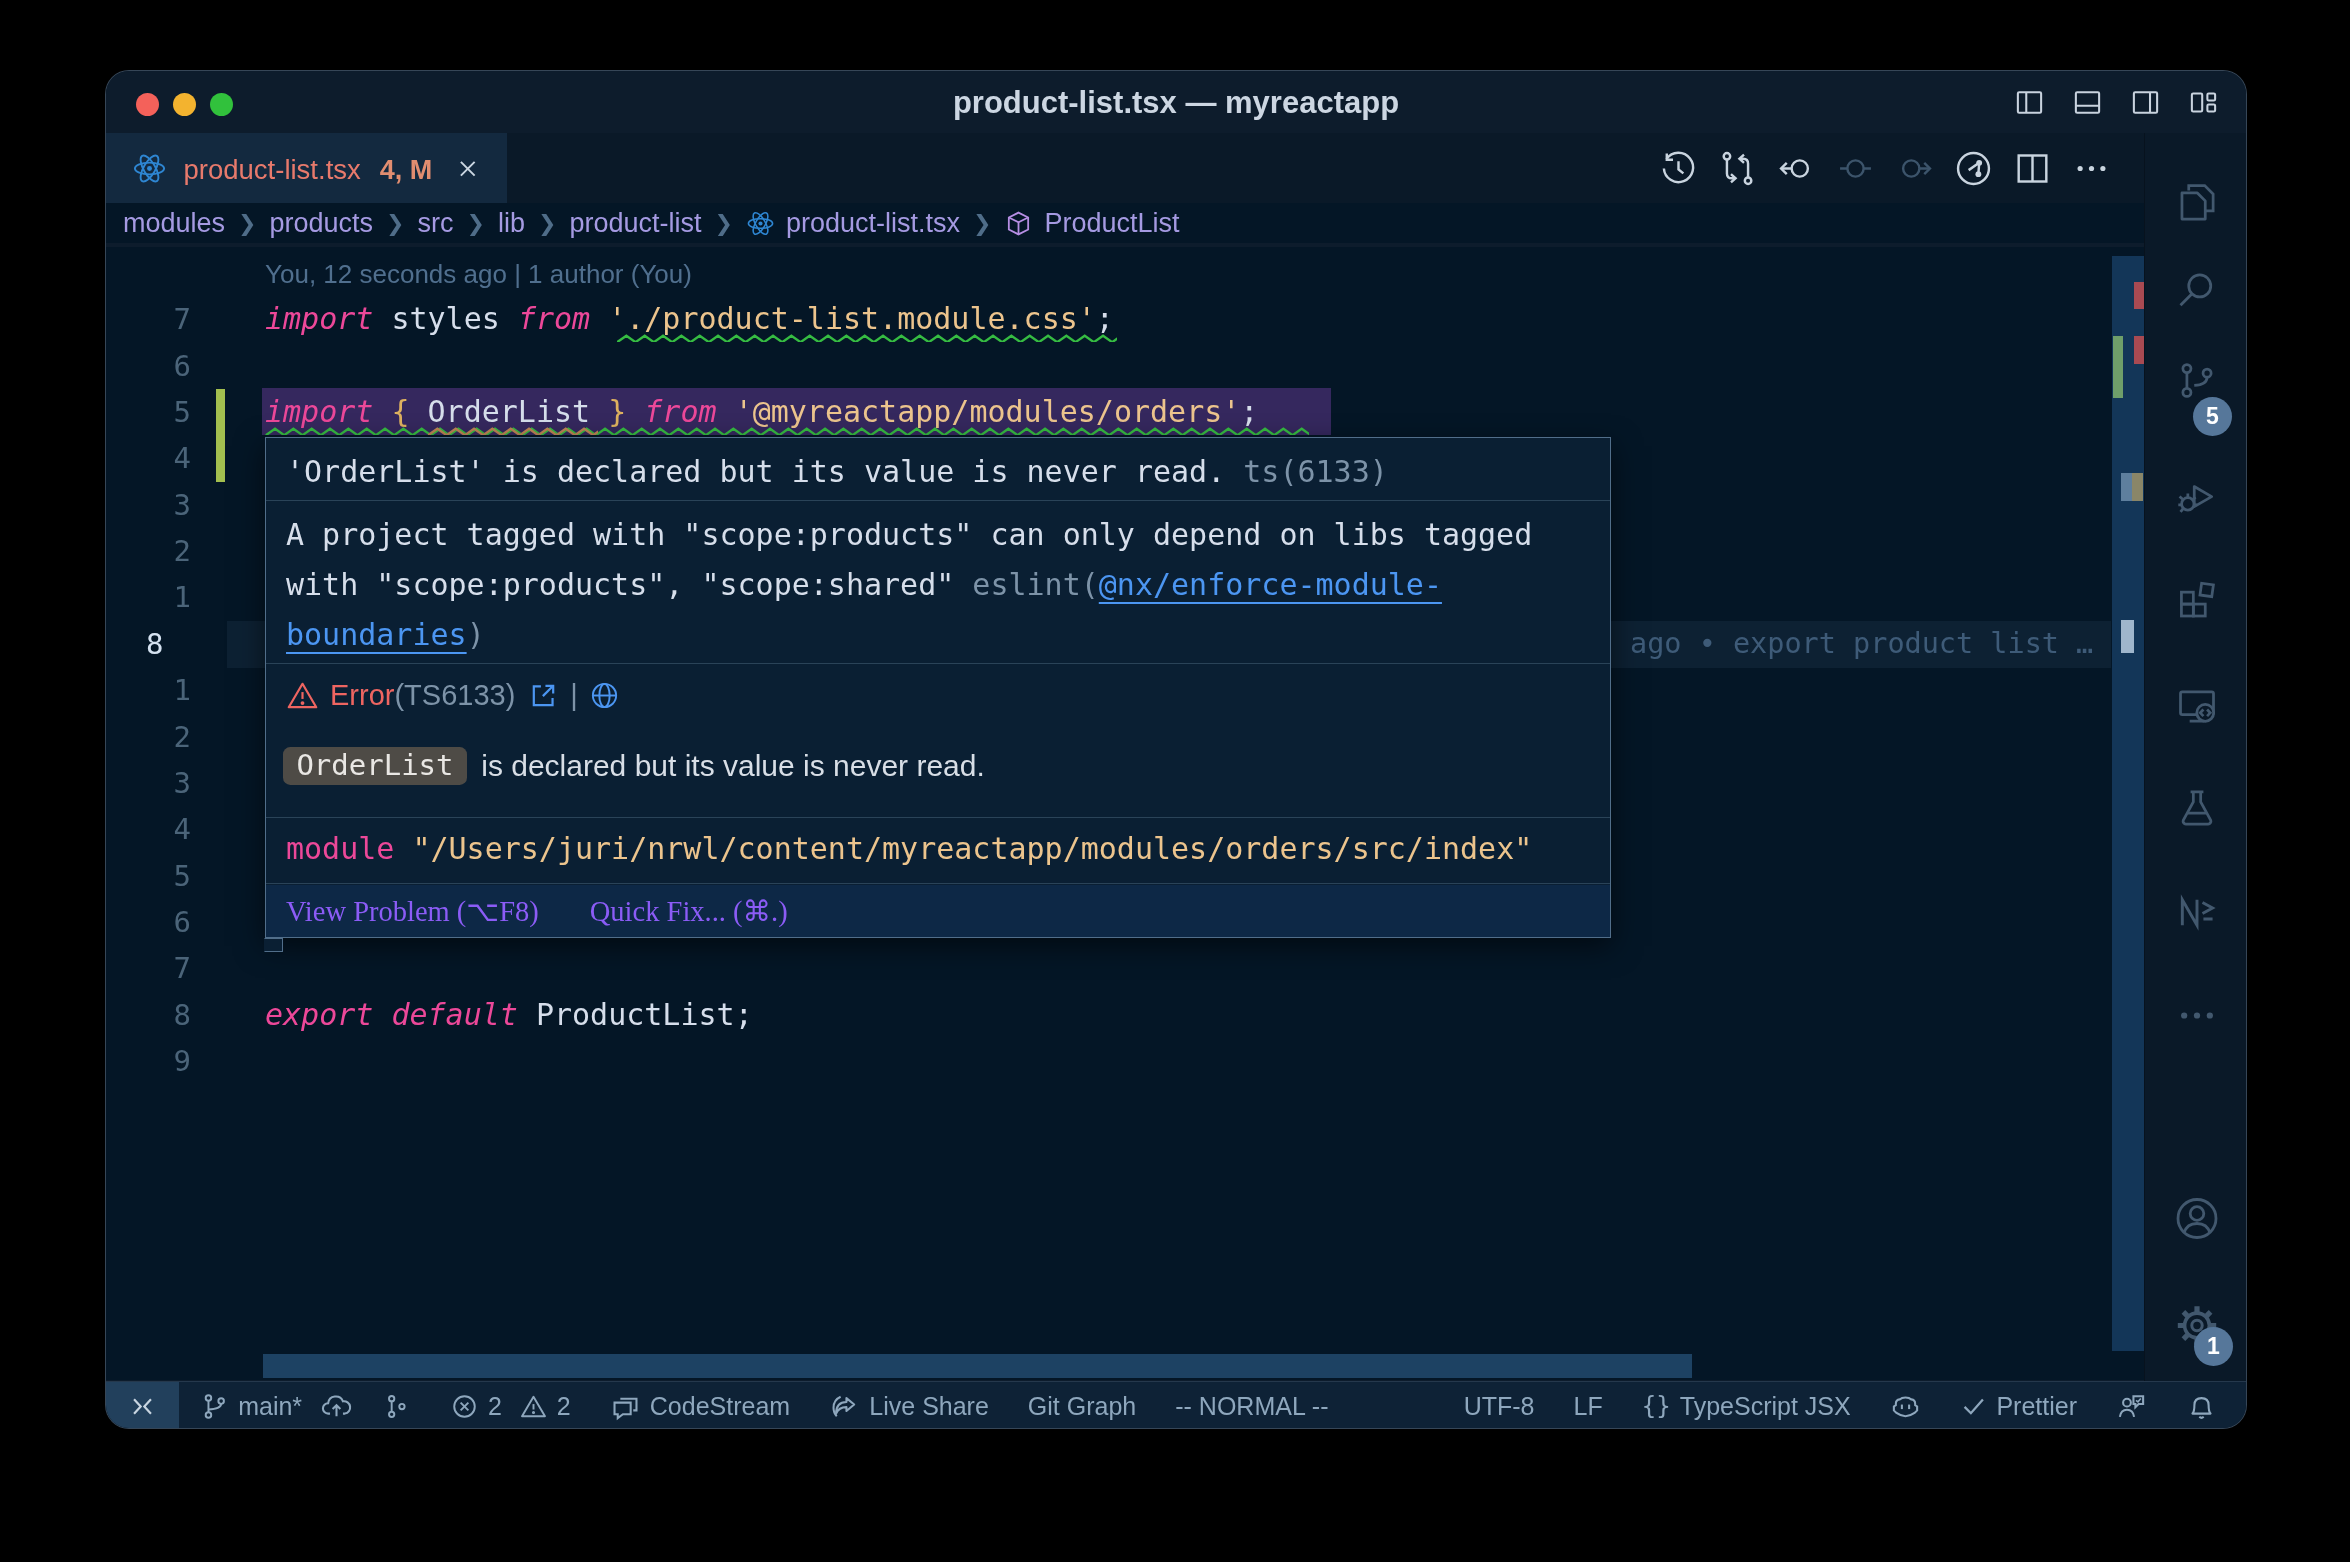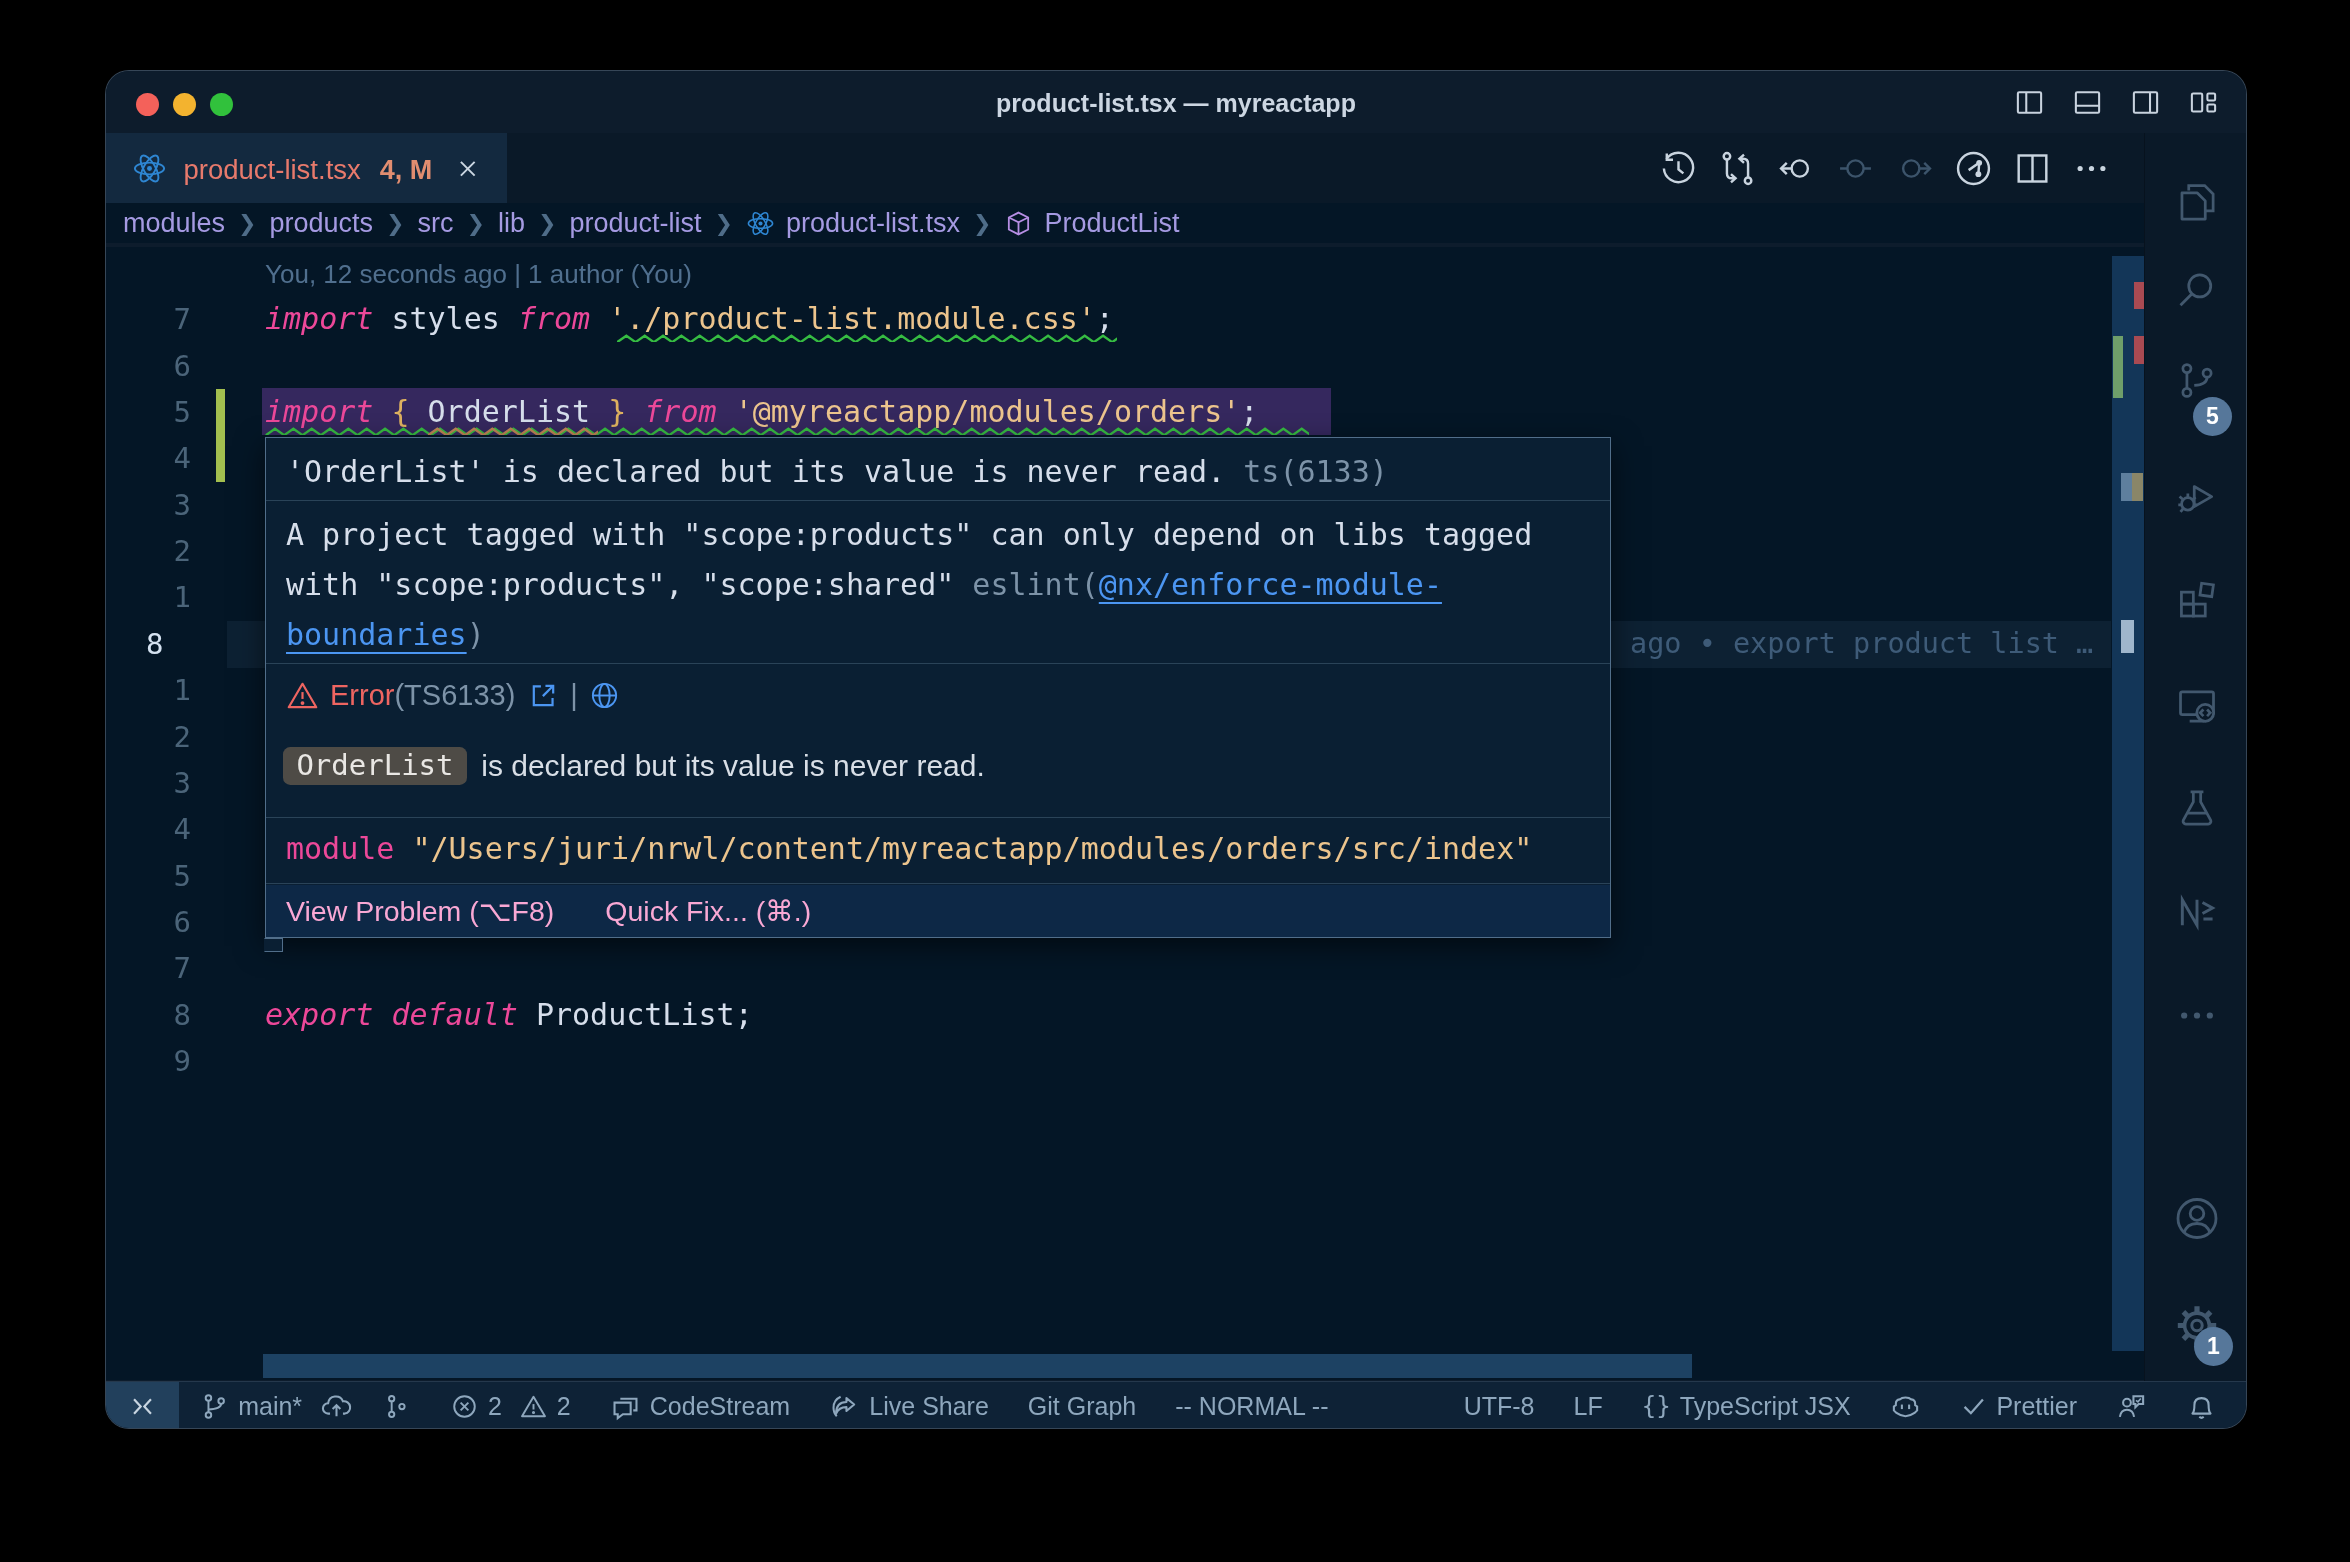--- a/index.html
+++ b/index.html
@@ -10,21 +10,21 @@
     border:1.8px solid rgba(150,170,190,.30);
     font-family:"Liberation Sans","DejaVu Sans",sans-serif;
   }
   
   #titlebar{position:absolute;left:0;top:0;width:100%;height:62px;background:#0d1c2c;}
   .tl{position:absolute;top:22px;width:23px;height:23px;border-radius:50%;}
   #tl-close{left:30px;background:#f4615a;}
   #tl-min{left:67px;background:#f3b32f;}
   #tl-max{left:104px;background:#31c13c;}
   #win-title{position:absolute;left:0;right:0;top:0;height:62px;line-height:64px;text-align:center;
-    color:#ccd6e2;font-size:25px;font-weight:600;}
+    color:#ccd6e2;font-size:31px;font-weight:600;}
   #titlebar-icons{position:absolute;right:27.5px;top:0;height:62px;display:flex;align-items:center;gap:27px;color:#c9d3df;}
   #titlebar-icons svg{display:block;}
   
   #tabbar{position:absolute;left:0;top:62px;width:2038px;height:74px;background:#0a1928;}
   #tab-active{position:absolute;left:0;top:0;width:401px;height:74px;background:#13293f;
     display:flex;align-items:center;padding-left:26px;}
   #tab-active .label{font-size:27.5px;color:#e87a6c;margin-left:16.5px;}
   #tab-active .badge{font-size:27px;color:#e18d70;margin-left:19px;font-weight:600;}
   #tab-close{margin-left:22px;color:#ccd7e2;}
   #editor-actions{position:absolute;right:33px;top:0;height:74px;display:flex;align-items:center;gap:20px;color:#c9d4df;}
@@ -66,21 +66,21 @@
   #hover-err-row{position:absolute;left:20px;top:241px;display:flex;align-items:center;font-size:29px;}
   #hover-err-row .err{color:#ee6561;}
   #hover-err-row .code{color:#7d93a8;}
   #hover-err-row .bar{color:#7d93a8;margin:0 11px;}
   #hover-chip-row{position:absolute;left:17.4px;top:309px;display:flex;align-items:center;font-size:30px;color:#d8dee6;}
   #chip{font-family:"DejaVu Sans Mono",monospace;background:#4e4b46;color:#e9e7e4;border-radius:7.3px;
     padding:0.9px 13px 2.8px 13px;margin-right:14.7px;font-size:29px;}
   #hover-module{position:absolute;left:20px;top:393px;font-size:30px;white-space:pre;
     font-family:"DejaVu Sans Mono",monospace;}
   #hover-actions{position:absolute;left:0;top:447px;width:100%;height:52px;background:#0d2846;
-    display:flex;align-items:center;padding-left:20px;gap:51px;font-size:28.5px;color:#f9a8d4;}
+    display:flex;align-items:center;padding-left:20px;gap:51px;font-size:28.5px;color:#8b5cf6;font-family:Liberation Serif, serif;}
   #hover-grip{position:absolute;left:-1.8px;top:500px;width:18.4px;height:13.8px;background:#0a1f33;
     border:1.8px solid #516e8a;border-left-color:#0a1f33;}
   
   #vruler{position:absolute;left:2006px;top:9.2px;width:32px;height:1095px;background:#133658;}
   .mark{position:absolute;}
   #hscroll{position:absolute;left:157px;top:1107px;width:1429px;height:24px;background:#1d4263;}
   
   #activitybar{position:absolute;left:2038px;top:62px;width:105px;height:1248px;background:#0a1928;
     border-left:1.8px solid #07121e;}
   .act-ico{position:absolute;left:50%;transform:translate(-50%,-50%);color:#42586e;}

